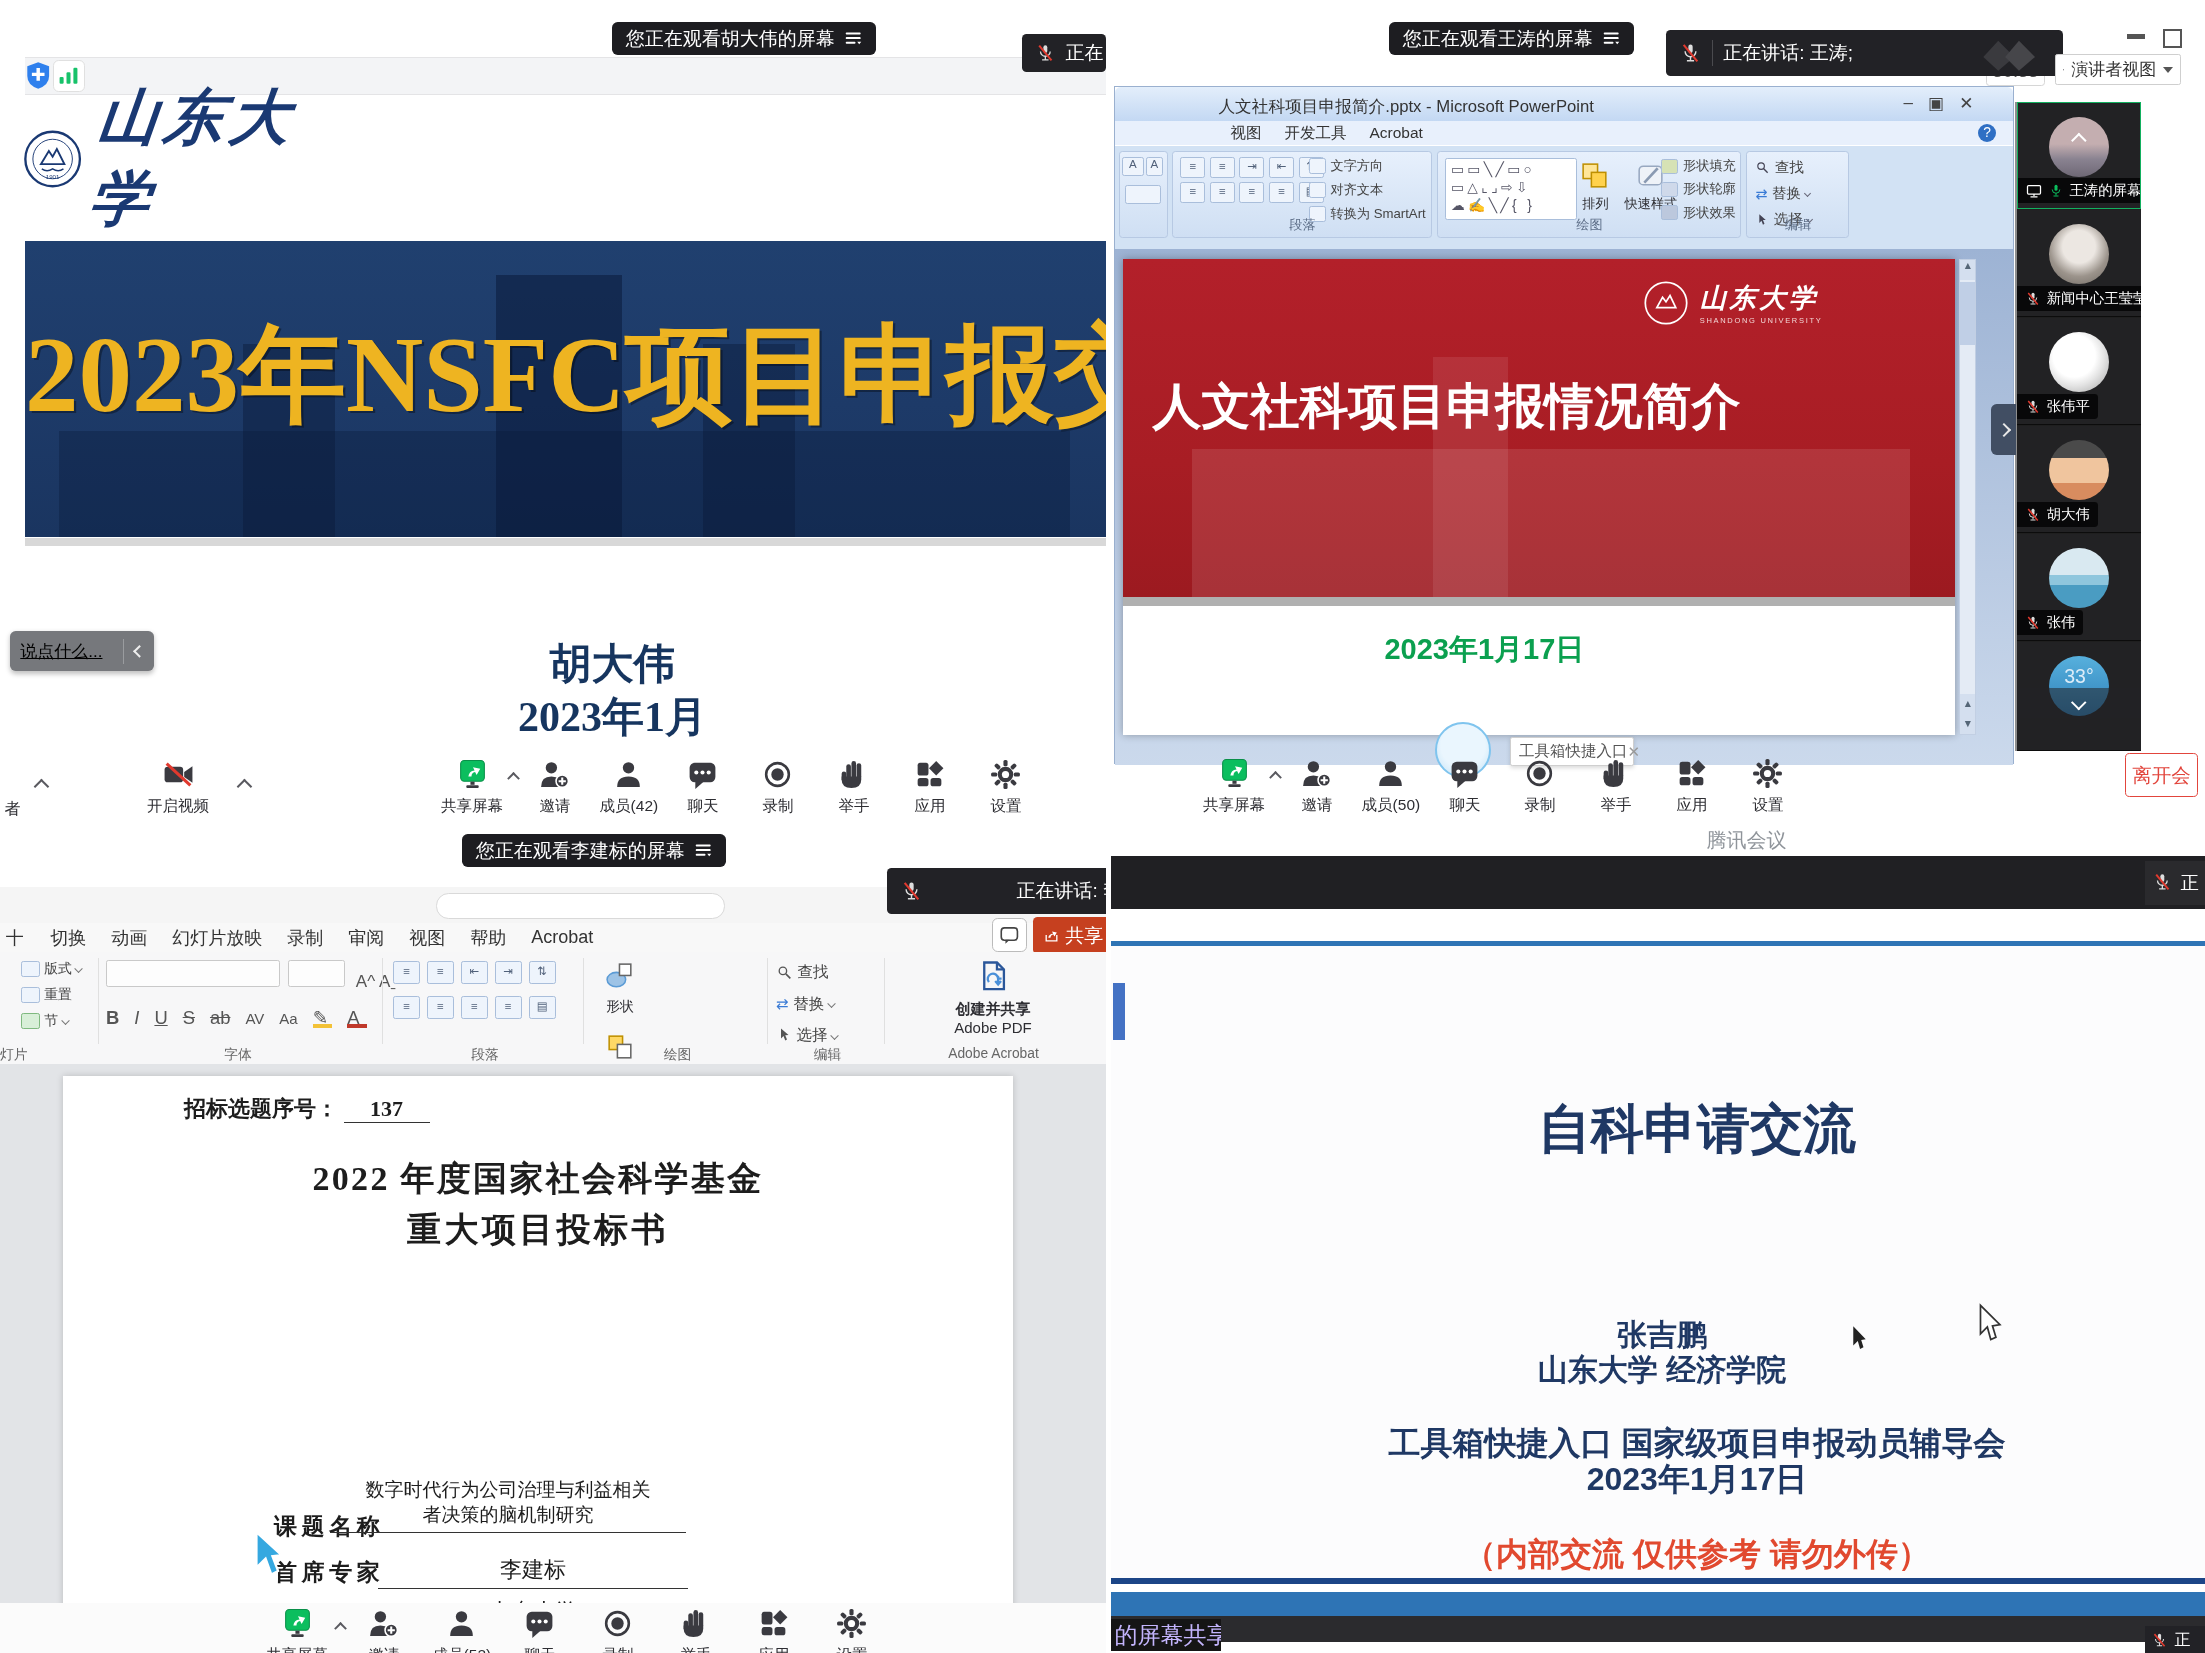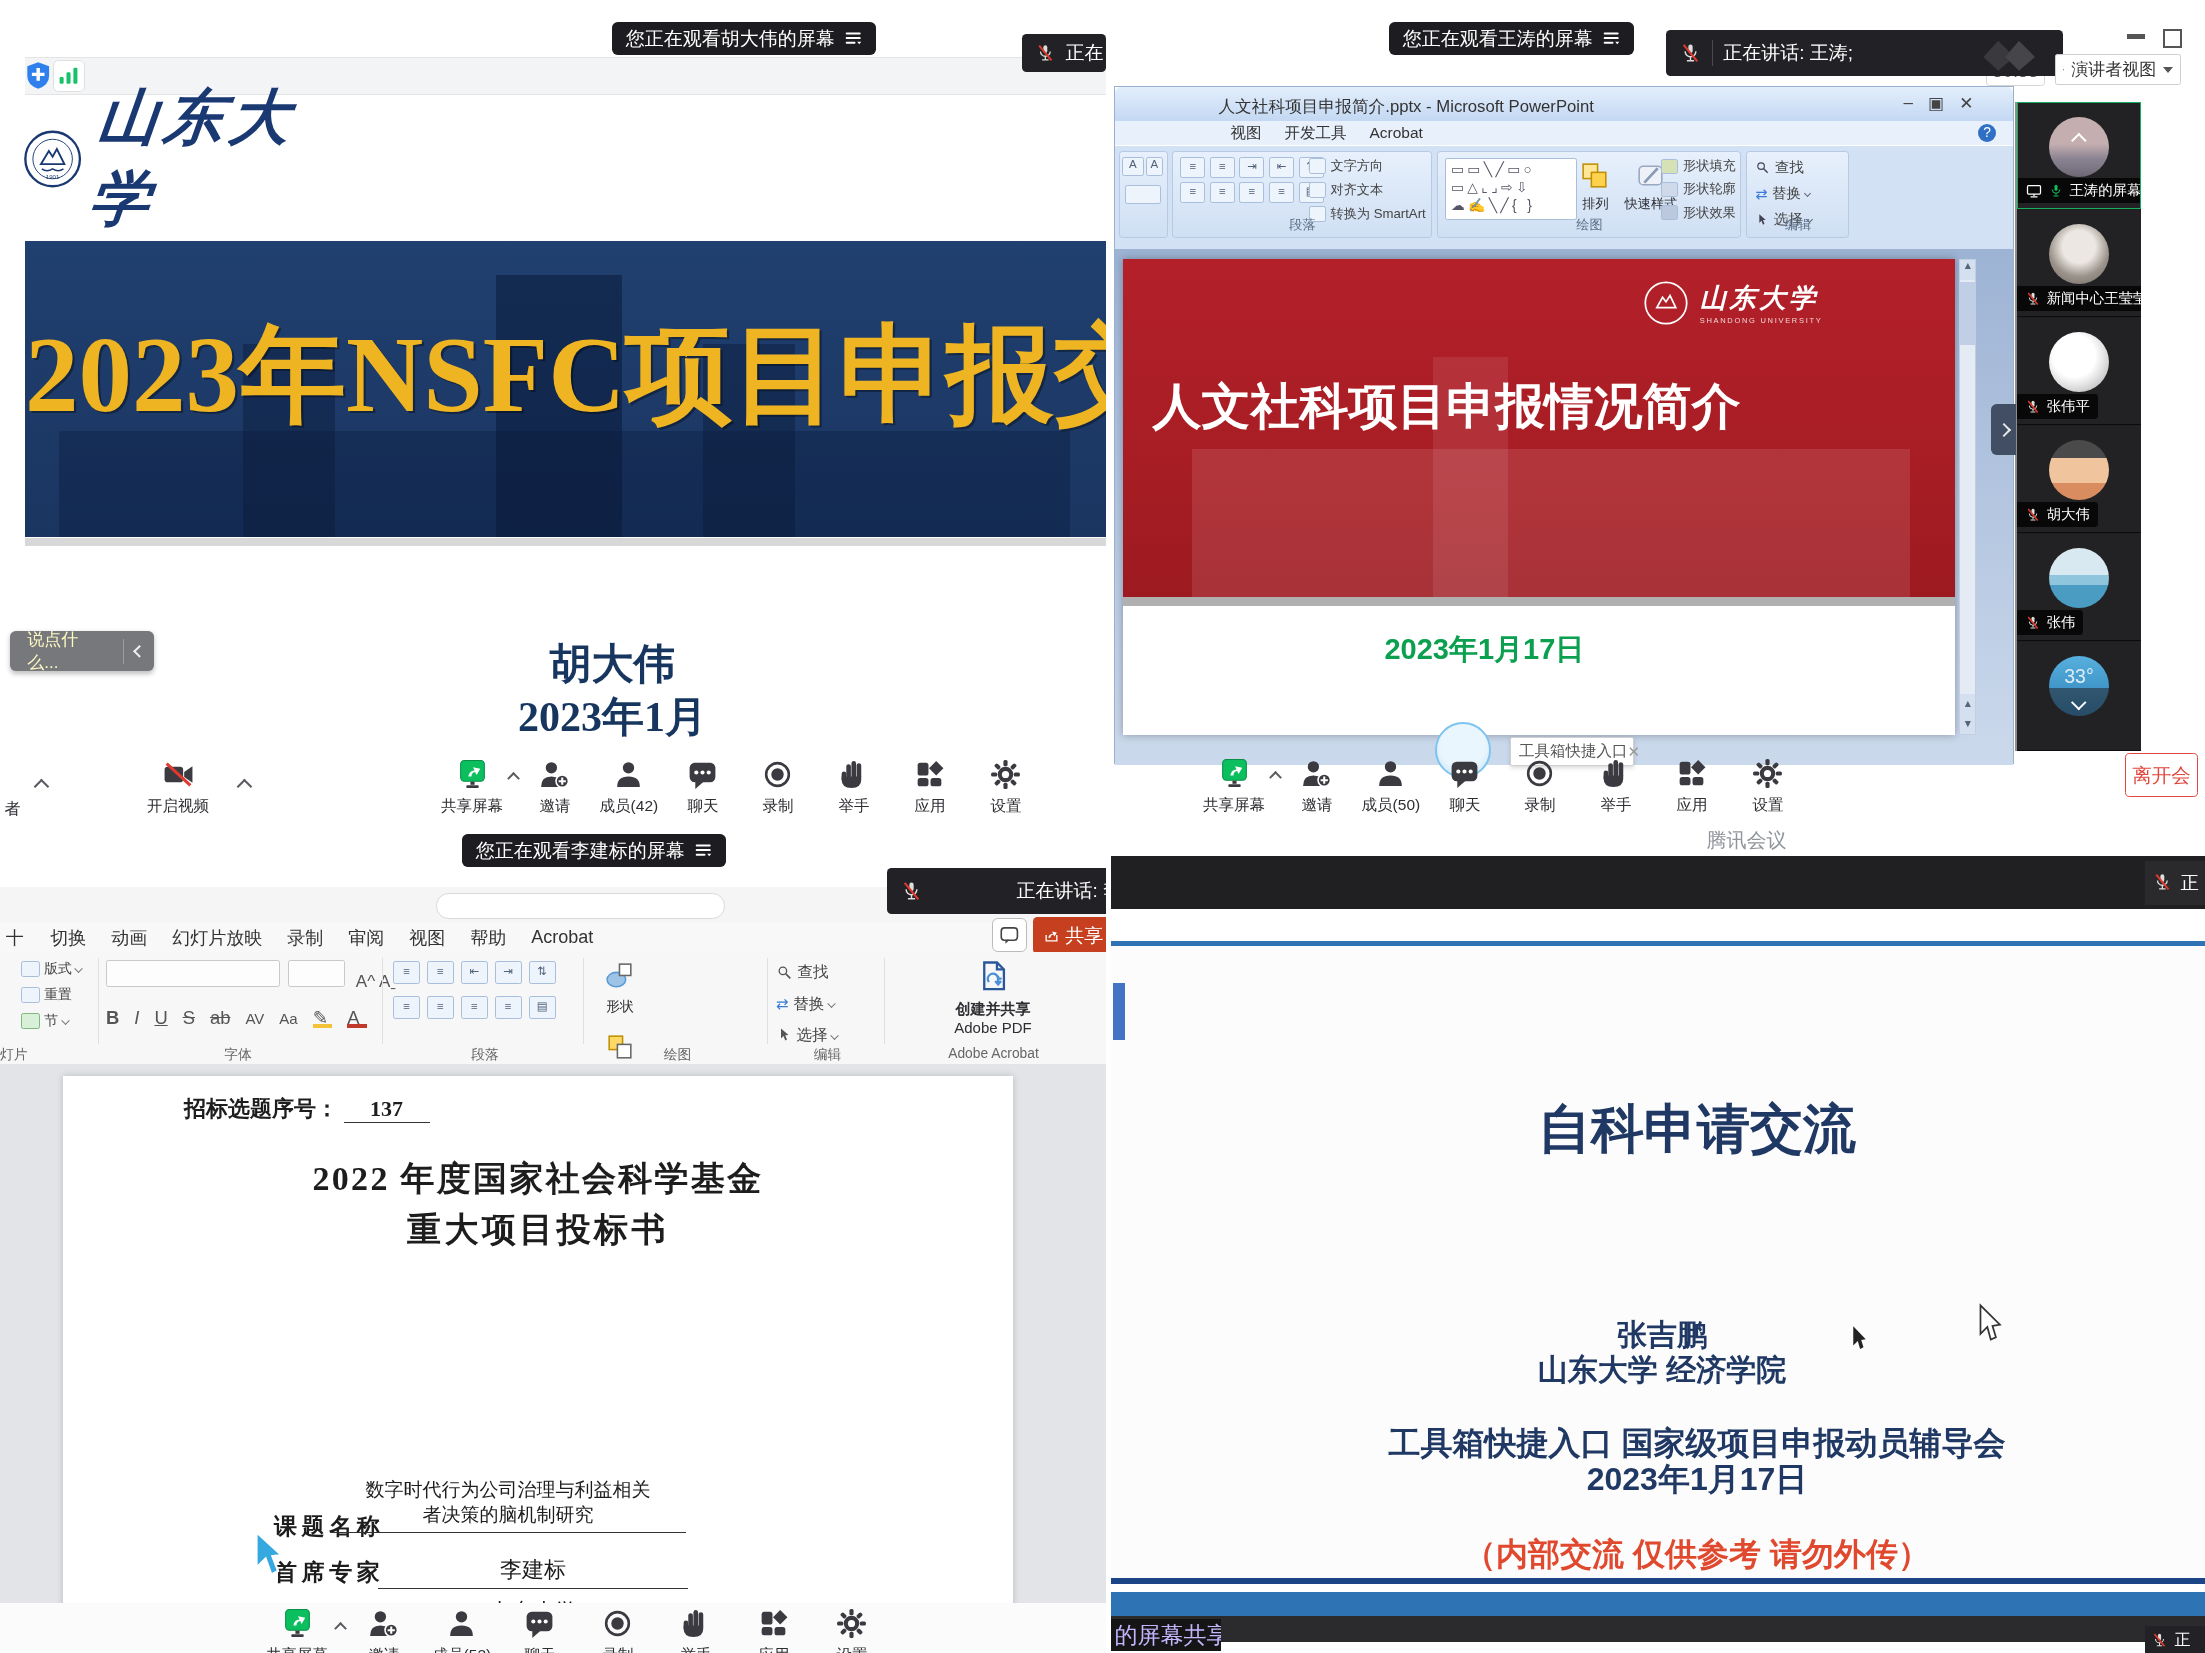--- a/index.html
+++ b/index.html
@@ -190,21 +190,21 @@
     <div class="abs" style="left:25px;top:241px;width:1081px;height:296px;background:linear-gradient(180deg,#20406f 0%,#1d3a68 55%,#1a3560 100%);overflow:hidden;">
       <div class="abs" style="left:471px;top:34px;width:126px;height:262px;background:rgba(10,26,58,.55);"></div>
       <div class="abs" style="left:218px;top:103px;width:92px;height:193px;background:rgba(10,26,58,.45);"></div>
       <div class="abs" style="left:678px;top:103px;width:92px;height:193px;background:rgba(10,26,58,.45);"></div>
       <div class="abs" style="left:34px;top:190px;width:1011px;height:107px;background:rgba(10,26,58,.35);"></div>
       <div class="ser abs" style="left:0;top:62px;width:100%;text-align:center;font-size:107px;font-weight:bold;color:#eeb421;white-space:nowrap;text-shadow:2.3px 2.3px 0 rgba(0,0,0,.35);">2023年NSFC项目申报交流</div>
     </div>
     <div class="abs" style="left:25px;top:538px;width:1081px;height:8px;background:#d8d8d8;"></div>
 
     <div class="abs" style="left:10.3px;top:631px;width:144px;height:40px;background:#76787c;border-radius:5.7px;display:flex;align-items:center;box-shadow:0 2.3px 5.7px rgba(0,0,0,.25);">
-      <span style="color:#fef9c3;font-size:17px;padding:0 17px;flex:1;">说点什么...</span>
+      <span style="color:#000000;font-size:17px;padding:0 10px;flex:1;text-decoration:underline;">说点什么...</span>
       <div style="width:1.1px;height:25px;background:#9a9c9f;"></div>
       <div style="width:30px;display:flex;justify-content:center;">
           <span class="chev chev-left" style="border-color:#eee;width:6.9px;height:6.9px;border-width:2.3px;"></span>
         </div>
     </div>
 
     <div class="abs ser" style="left:383px;top:636px;width:459px;text-align:center;font-size:42px;font-weight:bold;color:#16355f;">胡大伟</div>
     <div class="abs ser" style="left:383px;top:689px;width:459px;text-align:center;font-size:42px;font-weight:bold;color:#16355f;">2023年1月</div>
 
     <div class="abs" style="left:4.6px;top:799px;width:19.5px;overflow:hidden;font-size:16px;color:#2e2e33;">者</div>

